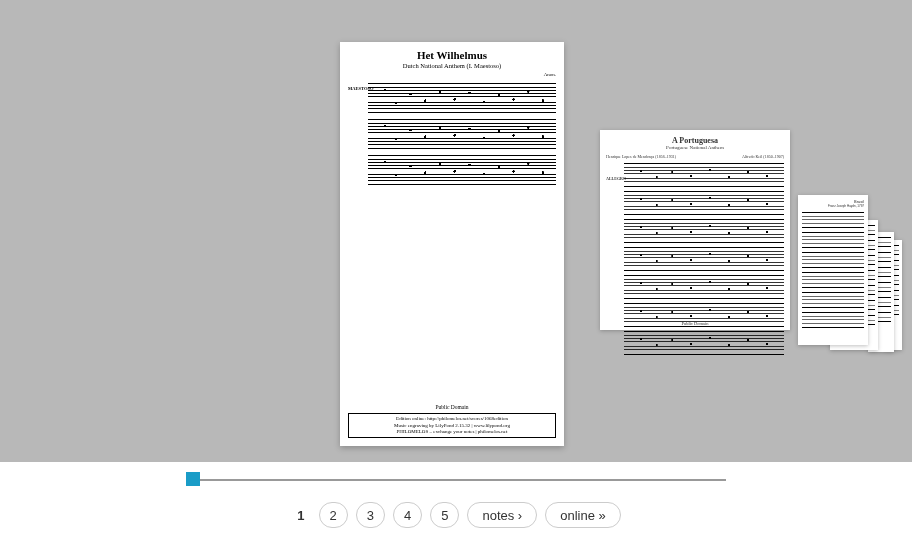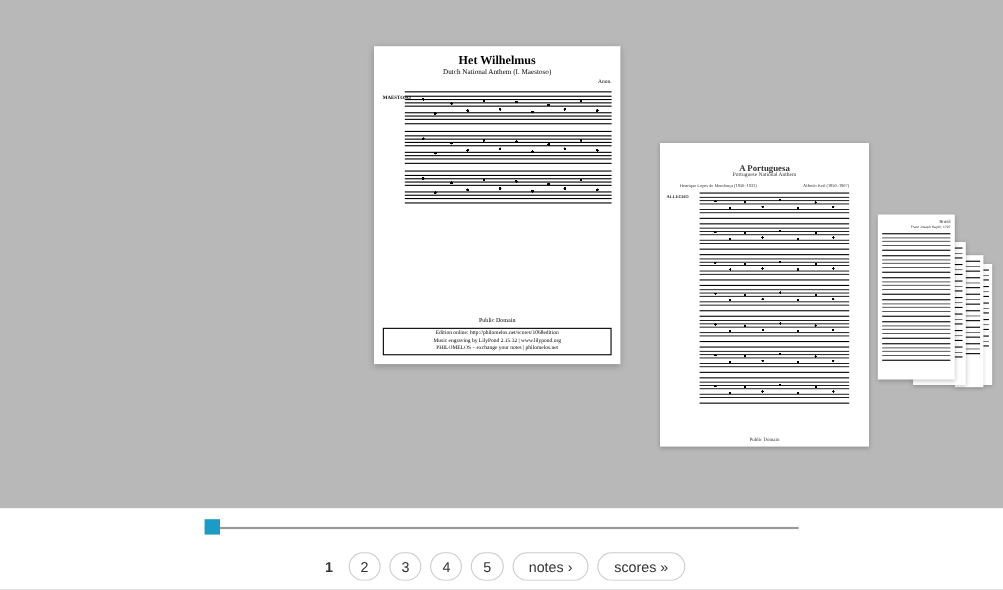--- a/index.html
+++ b/index.html
@@ -24,21 +24,21 @@
   
   .sheet {
     background: #fff;
     position: absolute;
     box-shadow: 0 2px 6px rgba(0,0,0,.25);
   }
   .sheet.main {
     left: 340px;
     top: 42px;
     width: 224px;
-    height: 289px;
+    height: 404px;
     padding: 8px 8px 4px 8px;
     box-sizing: border-box;
     font-family: Georgia, "Times New Roman", serif;
     color: #000;
   }
   .sheet.main .title {
     text-align: center;
     font-weight: bold;
     font-size: 11px;
     line-height: 1.05;
@@ -101,21 +101,21 @@
   }
   .sheet.main .footer .pd { margin-bottom: 2px; font-size:5.5px; }
   .sheet.main .footer .box {
     border: .5px solid #000;
     padding: 2px 3px;
     display: block;
   }
 
   
   .sheet.sec  { box-shadow: 0 1px 4px rgba(0,0,0,.25); }
-  .sheet.sec.s1 { left: 600px; top:130px; width:190px; height:276px; z-index:5; padding:18px; box-sizing:border-box; font-family:Georgia,serif;}
+  .sheet.sec.s1 { left: 600px; top:130px; width:190px; height:200px; z-index:5; padding:6px; box-sizing:border-box; font-family:Georgia,serif;}
   .sheet.sec.s1 .t  { text-align:center; font-weight:bold; font-size:8px;}
   .sheet.sec.s1 .st { text-align:center; font-size:5px; margin-bottom:4px;}
   .sheet.sec.s1 .cmp{ display:flex; justify-content:space-between; font-size:4px; margin-bottom:2px;}
   .sheet.sec .mini-staff{
     height:22px; margin:4px 0 4px 18px;
     border-top:1px solid #000; border-bottom:1px solid #000;
     background:
       linear-gradient(#000,#000) 0 3px /100% .8px no-repeat,
       linear-gradient(#000,#000) 0 6px /100% .8px no-repeat,
       linear-gradient(#000,#000) 0 9px /100% .8px no-repeat,
@@ -293,14 +293,14 @@
   </div>
 </div>
 
 <div class="pagination">
   <span class="page-current">1</span>
   <a class="page-btn">2</a>
   <a class="page-btn">3</a>
   <a class="page-btn">4</a>
   <a class="page-btn">5</a>
   <a class="page-btn wide">notes ›</a>
-  <a class="page-btn wide">scores »</a>
+  <a class="page-btn wide">online »</a>
 </div>
 
 </body></html>

